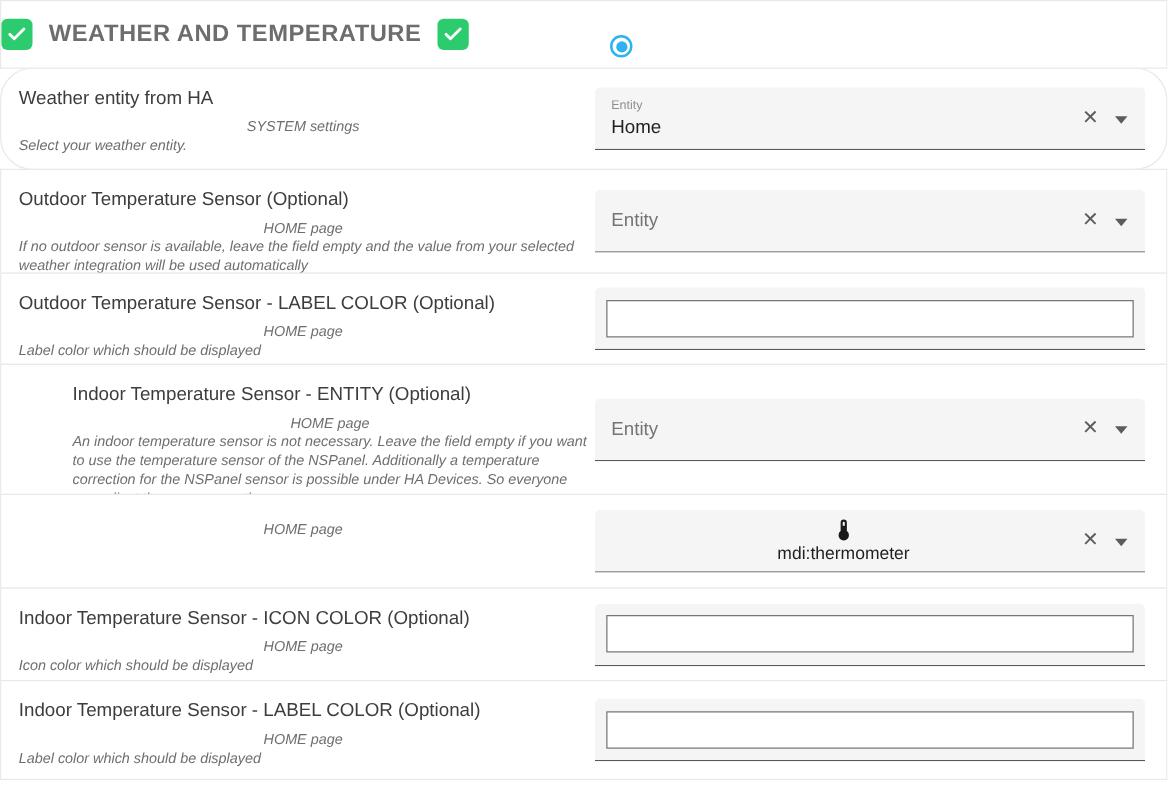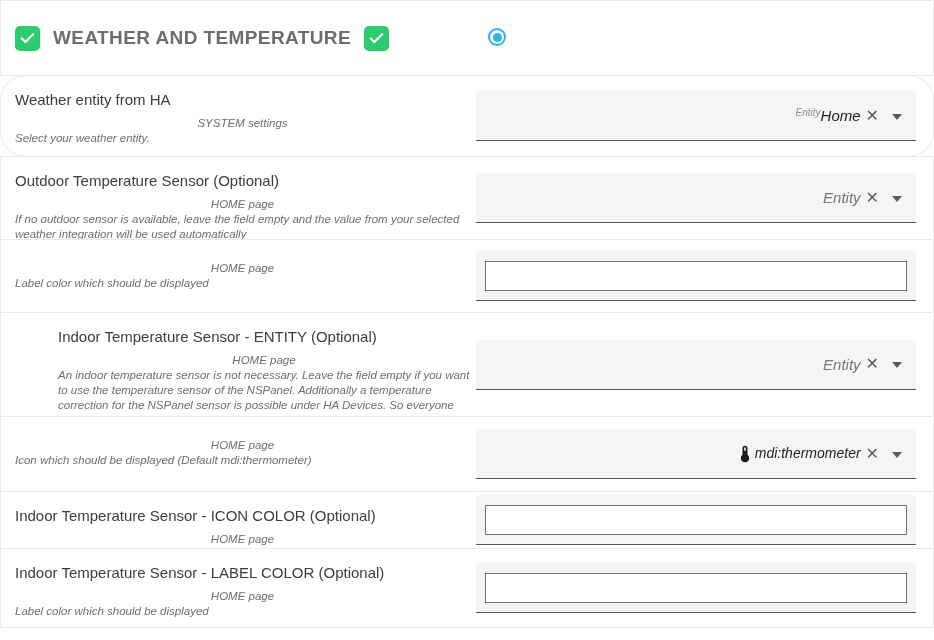--- a/index.html
+++ b/index.html
@@ -13,21 +13,21 @@
   .section {
     background: #fff;
     border: 1px solid #e9e9e9;
     display: flex;
     align-items: stretch;
     overflow: hidden;
   }
   .section + .section { margin-top: -1px; }
 
   
-  .sec-header { height: 76px; position: relative; display: flex; align-items: center; padding-left: 14px; }
+  .sec-header { height: 55px; position: relative; display: flex; align-items: center; }
   .checkbox {
     width: 25px; height: 25px; border-radius: 5px;
     background: #2bcb6e; display: inline-flex; align-items: center; justify-content: center;
     flex: none; cursor: pointer;
   }
   .checkbox svg { display: block; }
   .header-title {
     font-size: 19px; font-weight: bold; color: #6d6d6d;
     letter-spacing: 0.4px; margin: 0 13px; white-space: nowrap;
   }
@@ -53,21 +53,21 @@
   
   .select-field {
     width: 100%; height: 50px;
     background: #f5f5f5;
     border-bottom: 1px solid #585858;
     border-radius: 4px 4px 0 0;
     display: flex; align-items: center;
     padding: 0 10px 0 13px;
     cursor: pointer;
   }
-  .select-main { flex: 1 1 auto; min-width: 0; display: flex; flex-direction: row; justify-content: flex-end; font-style: italic; }
+  .select-main { flex: 1 1 auto; min-width: 0; display: flex; flex-direction: column; justify-content: center; }
   .float-label { font-size: 10px; color: #8f8f8f; line-height: 1.2; margin-bottom: 2px; }
   .select-value { font-size: 15px; color: #1f1f1f; line-height: 1.2; }
   .select-placeholder { font-size: 15px; color: #757575; }
   .icon-value { display: flex; align-items: center; }
   .icon-value .select-value { font-size: 14px; }
   .clear-x {
     font-size: 16px; color: #5c5c5c; padding: 0 5px; line-height: 1;
     font-style: normal; cursor: pointer; flex: none;
   }
   .caret {
@@ -93,21 +93,21 @@
     font-family: "Liberation Sans", sans-serif;
     font-size: 14px; color: #1f1f1f; padding: 0 6px;
   }
 
   
   .r1 { height: 82px; border-radius: 26px; }
   .r2 { height: 84px; }
   .r3 { height: 74px; }
   .r4 { height: 105px; padding-left: 43px; }
   .r5 { height: 76px; }
-  .r6 { height: 58px; }
+  .r6 { height: 75px; }
   .r7 { height: 80px; }
 </style>
 </head>
 <body>
 
 <div class="page">
 
   <div class="section sec-header">
     <span class="checkbox">
       <svg width="17" height="17" viewBox="0 0 24 24" fill="none" stroke="#ffffff" stroke-width="3.2" stroke-linecap="round" stroke-linejoin="round">
@@ -155,20 +155,21 @@
           <div class="select-placeholder">Entity</div>
         </div>
         <span class="clear-x">✕</span>
         <span class="caret"></span>
       </div>
     </div>
   </div>
 
   <div class="section r3">
     <div class="row-text">
+      <div class="row-title">Outdoor Temperature Sensor - LABEL COLOR (Optional)</div>
       <div class="row-sub">HOME page</div>
       <div class="row-desc">Label color which should be displayed</div>
     </div>
     <div class="row-field">
       <div class="input-panel">
         <input class="text-input" type="text" value="" style="">
       </div>
     </div>
   </div>
 
@@ -185,21 +186,20 @@
         </div>
         <span class="clear-x">✕</span>
         <span class="caret"></span>
       </div>
     </div>
   </div>
 
   <div class="section r5">
     <div class="row-text">
       <div class="row-sub">HOME page</div>
-      <div class="row-desc">Icon which should be displayed (Default mdi:thermometer)</div>
     </div>
     <div class="row-field">
       <div class="select-field">
         <div class="select-main icon-value">
           <svg width="20" height="20" viewBox="0 0 24 24">
               <path fill="#1a1a1a" d="M15,13V5A3,3 0 0,0 12,2A3,3 0 0,0 9,5V13A5,5 0 1,0 15,13M12,4A1,1 0 0,1 13,5V8H11V5A1,1 0 0,1 12,4Z"></path>
             </svg>
           <div class="select-value">mdi:thermometer</div>
         </div>
         <span class="clear-x">✕</span>

